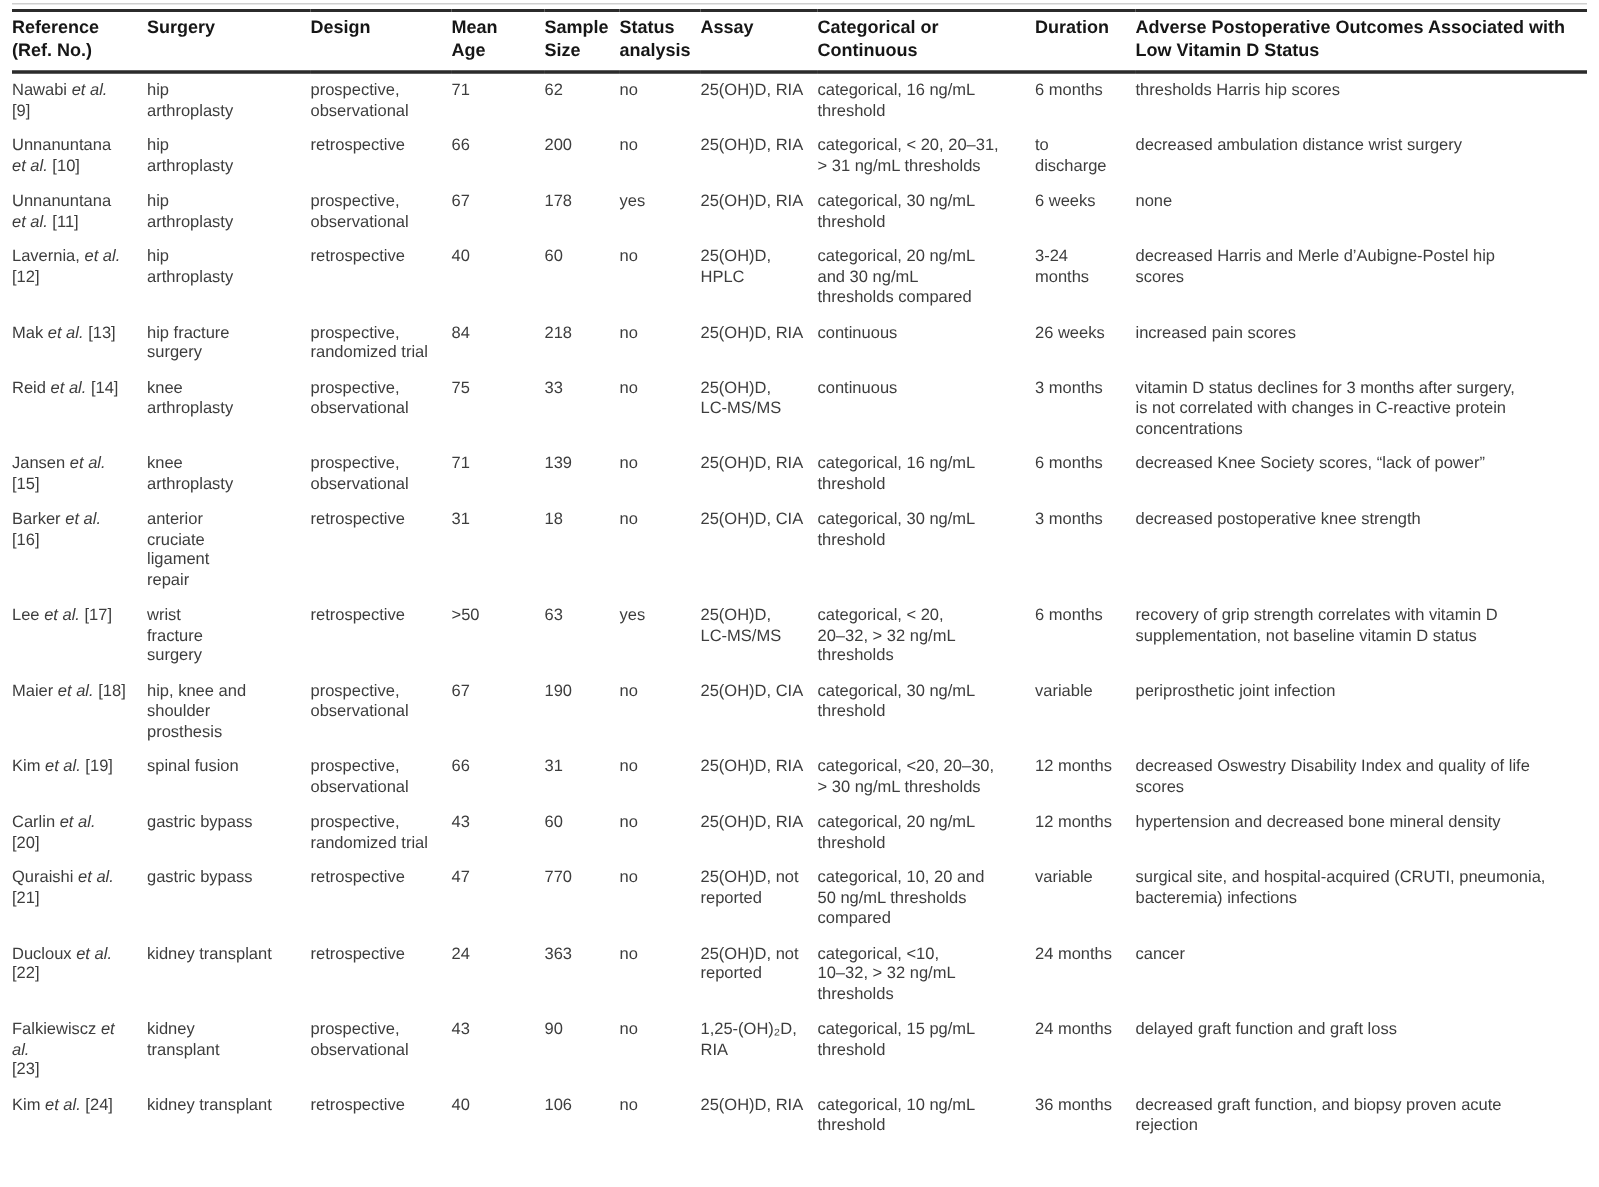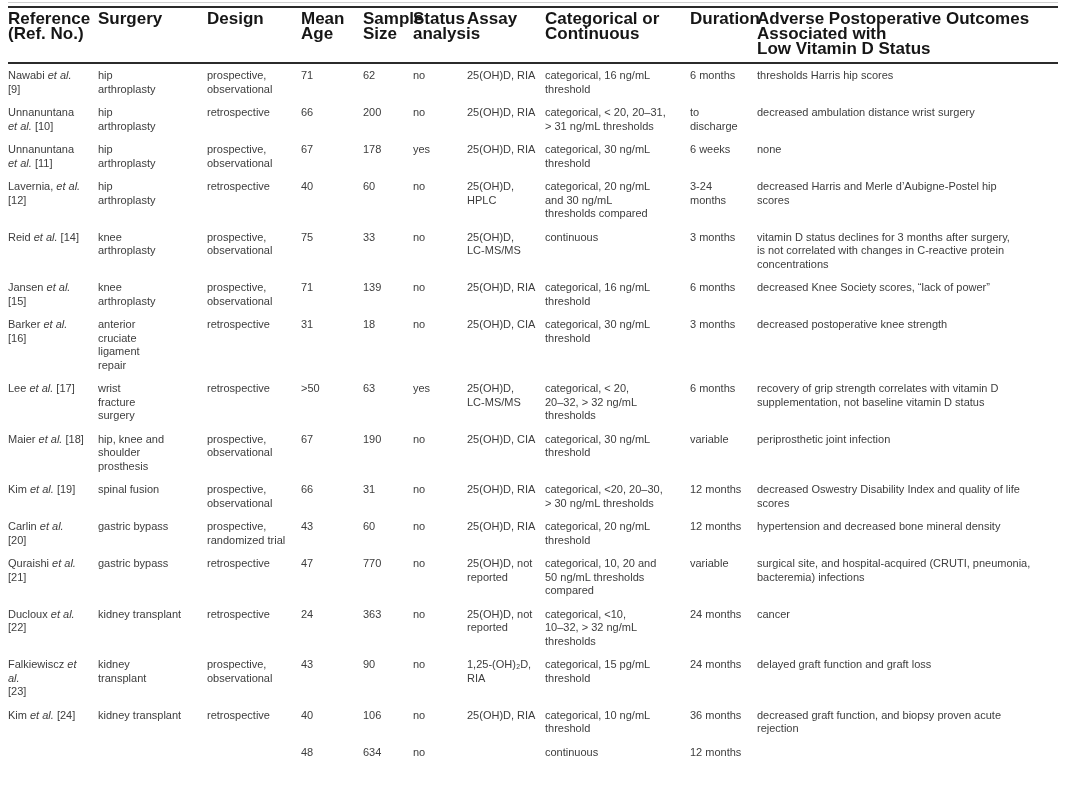--- a/index.html
+++ b/index.html
@@ -22,21 +22,21 @@
     table-layout: fixed;
     width: 1050px;
     margin-left: 8px;
     border-top: 2px solid #2b2b2b;
   }
   table.studies th {
     text-align: left;
     vertical-align: top;
     font-weight: bold;
     color: #161616;
-    font-size: 17px;
+    font-size: 12px;
     line-height: 15px;
     padding: 3px 8px 6px 0;
     border-bottom: 2px solid #2b2b2b;
     white-space: pre-line;
   }
   table.studies td {
     vertical-align: top;
     color: #3d3d3d;
     font-size: 11px;
     line-height: 13.5px;
@@ -151,20 +151,34 @@
 HPLC</td>
     <td>categorical, 20 ng/mL
 and 30 ng/mL
 thresholds compared</td>
     <td>3-24
 months</td>
     <td>decreased Harris and Merle d’Aubigne-Postel hip
 scores</td>
   </tr>
         <tr>
+    <td>Mak <i>et al.</i> [13]</td>
+    <td>hip fracture
+surgery</td>
+    <td>prospective,
+randomized trial</td>
+    <td>84</td>
+    <td>218</td>
+    <td>no</td>
+    <td>25(OH)D, RIA</td>
+    <td>continuous</td>
+    <td>26 weeks</td>
+    <td>increased pain scores</td>
+  </tr>
+        <tr>
     <td>Reid <i>et al.</i> [14]</td>
     <td>knee
 arthroplasty</td>
     <td>prospective,
 observational</td>
     <td>75</td>
     <td>33</td>
     <td>no</td>
     <td>25(OH)D,
 LC-MS/MS</td>
@@ -322,27 +336,15 @@
     <td>40</td>
     <td>106</td>
     <td>no</td>
     <td>25(OH)D, RIA</td>
     <td>categorical, 10 ng/mL
 threshold</td>
     <td>36 months</td>
     <td>decreased graft function, and biopsy proven acute
 rejection</td>
   </tr>
-        <tr>
-    <td></td>
-    <td></td>
-    <td></td>
-    <td>48</td>
-    <td>634</td>
-    <td>no</td>
-    <td></td>
-    <td>continuous</td>
-    <td>12 months</td>
-    <td></td>
-  </tr>
       </tbody>
   </table>
 </div>
 
 </body></html>

